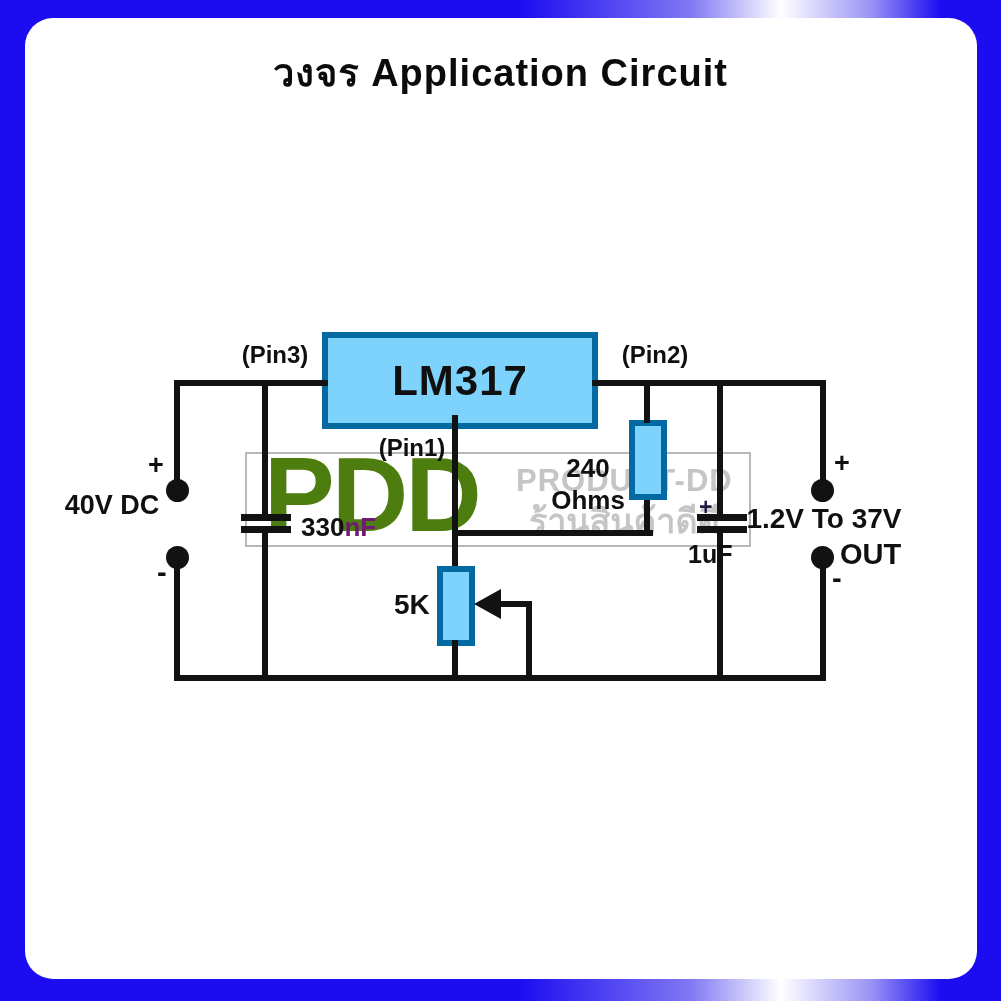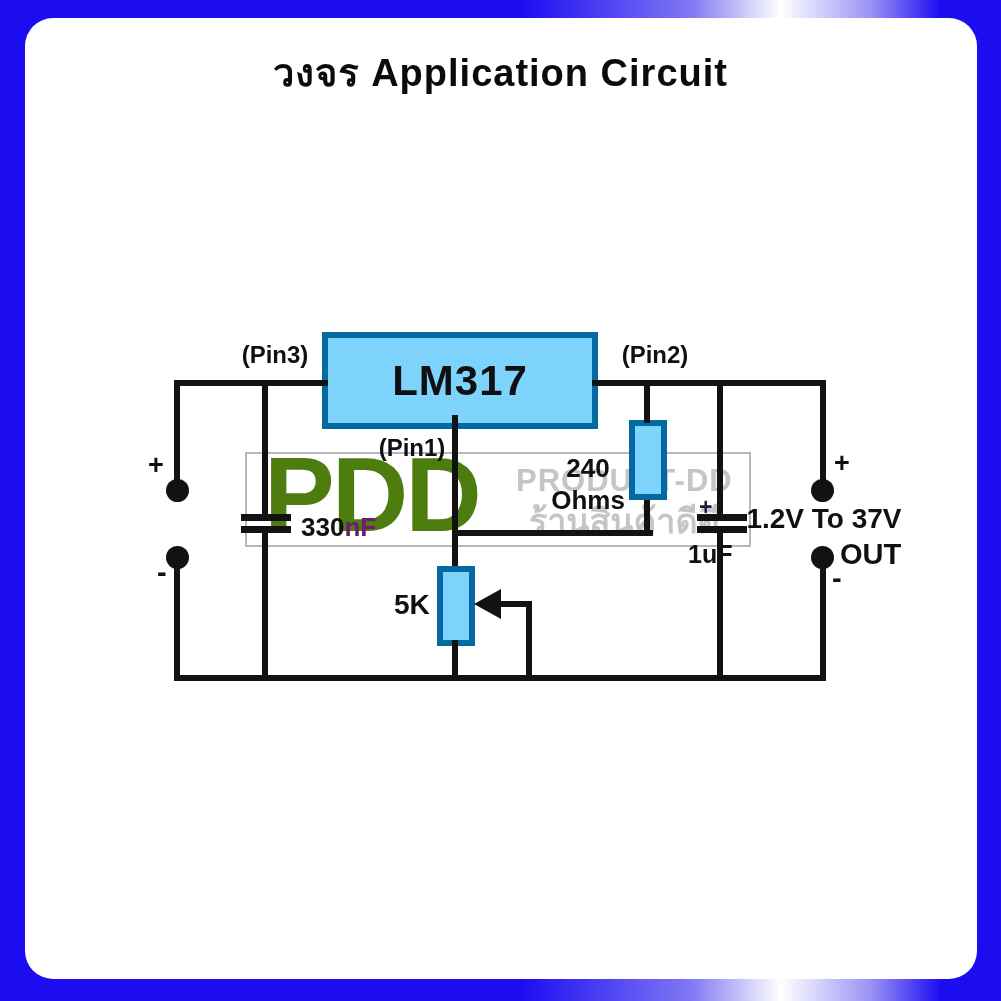--- a/index.html
+++ b/index.html
@@ -86,20 +86,21 @@
 <div class="dot" style="left:166px;top:546px;"></div>
 <div class="dot" style="left:811px;top:479px;"></div>
 <div class="dot" style="left:811px;top:546px;"></div>
 
 <div class="lbl ctr" style="left:225px;top:341px;width:100px;font-size:24px;">(Pin3)</div>
 <div class="lbl ctr" style="left:605px;top:341px;width:100px;font-size:24px;">(Pin2)</div>
 <div class="lbl ctr" style="left:362px;top:434px;width:100px;font-size:24px;">(Pin1)</div>
 
 <div class="lbl" style="left:148px;top:450px;font-size:27px;">+</div>
 <div class="lbl ctr" style="left:48px;top:489px;width:128px;font-size:27px;line-height:32px;">
+  <div>40V DC</div>
 </div>
 <div class="lbl" style="left:157px;top:556px;font-size:29px;">-</div>
 
 <div class="lbl" style="left:301px;top:512px;font-size:26px;">
   <span>330</span><span class="unit-gray">nF</span>
 </div>
 
 <div class="lbl ctr" style="left:538px;top:452px;width:100px;font-size:26px;line-height:32px;">
   <div>240</div>
   <div>Ohms</div>

